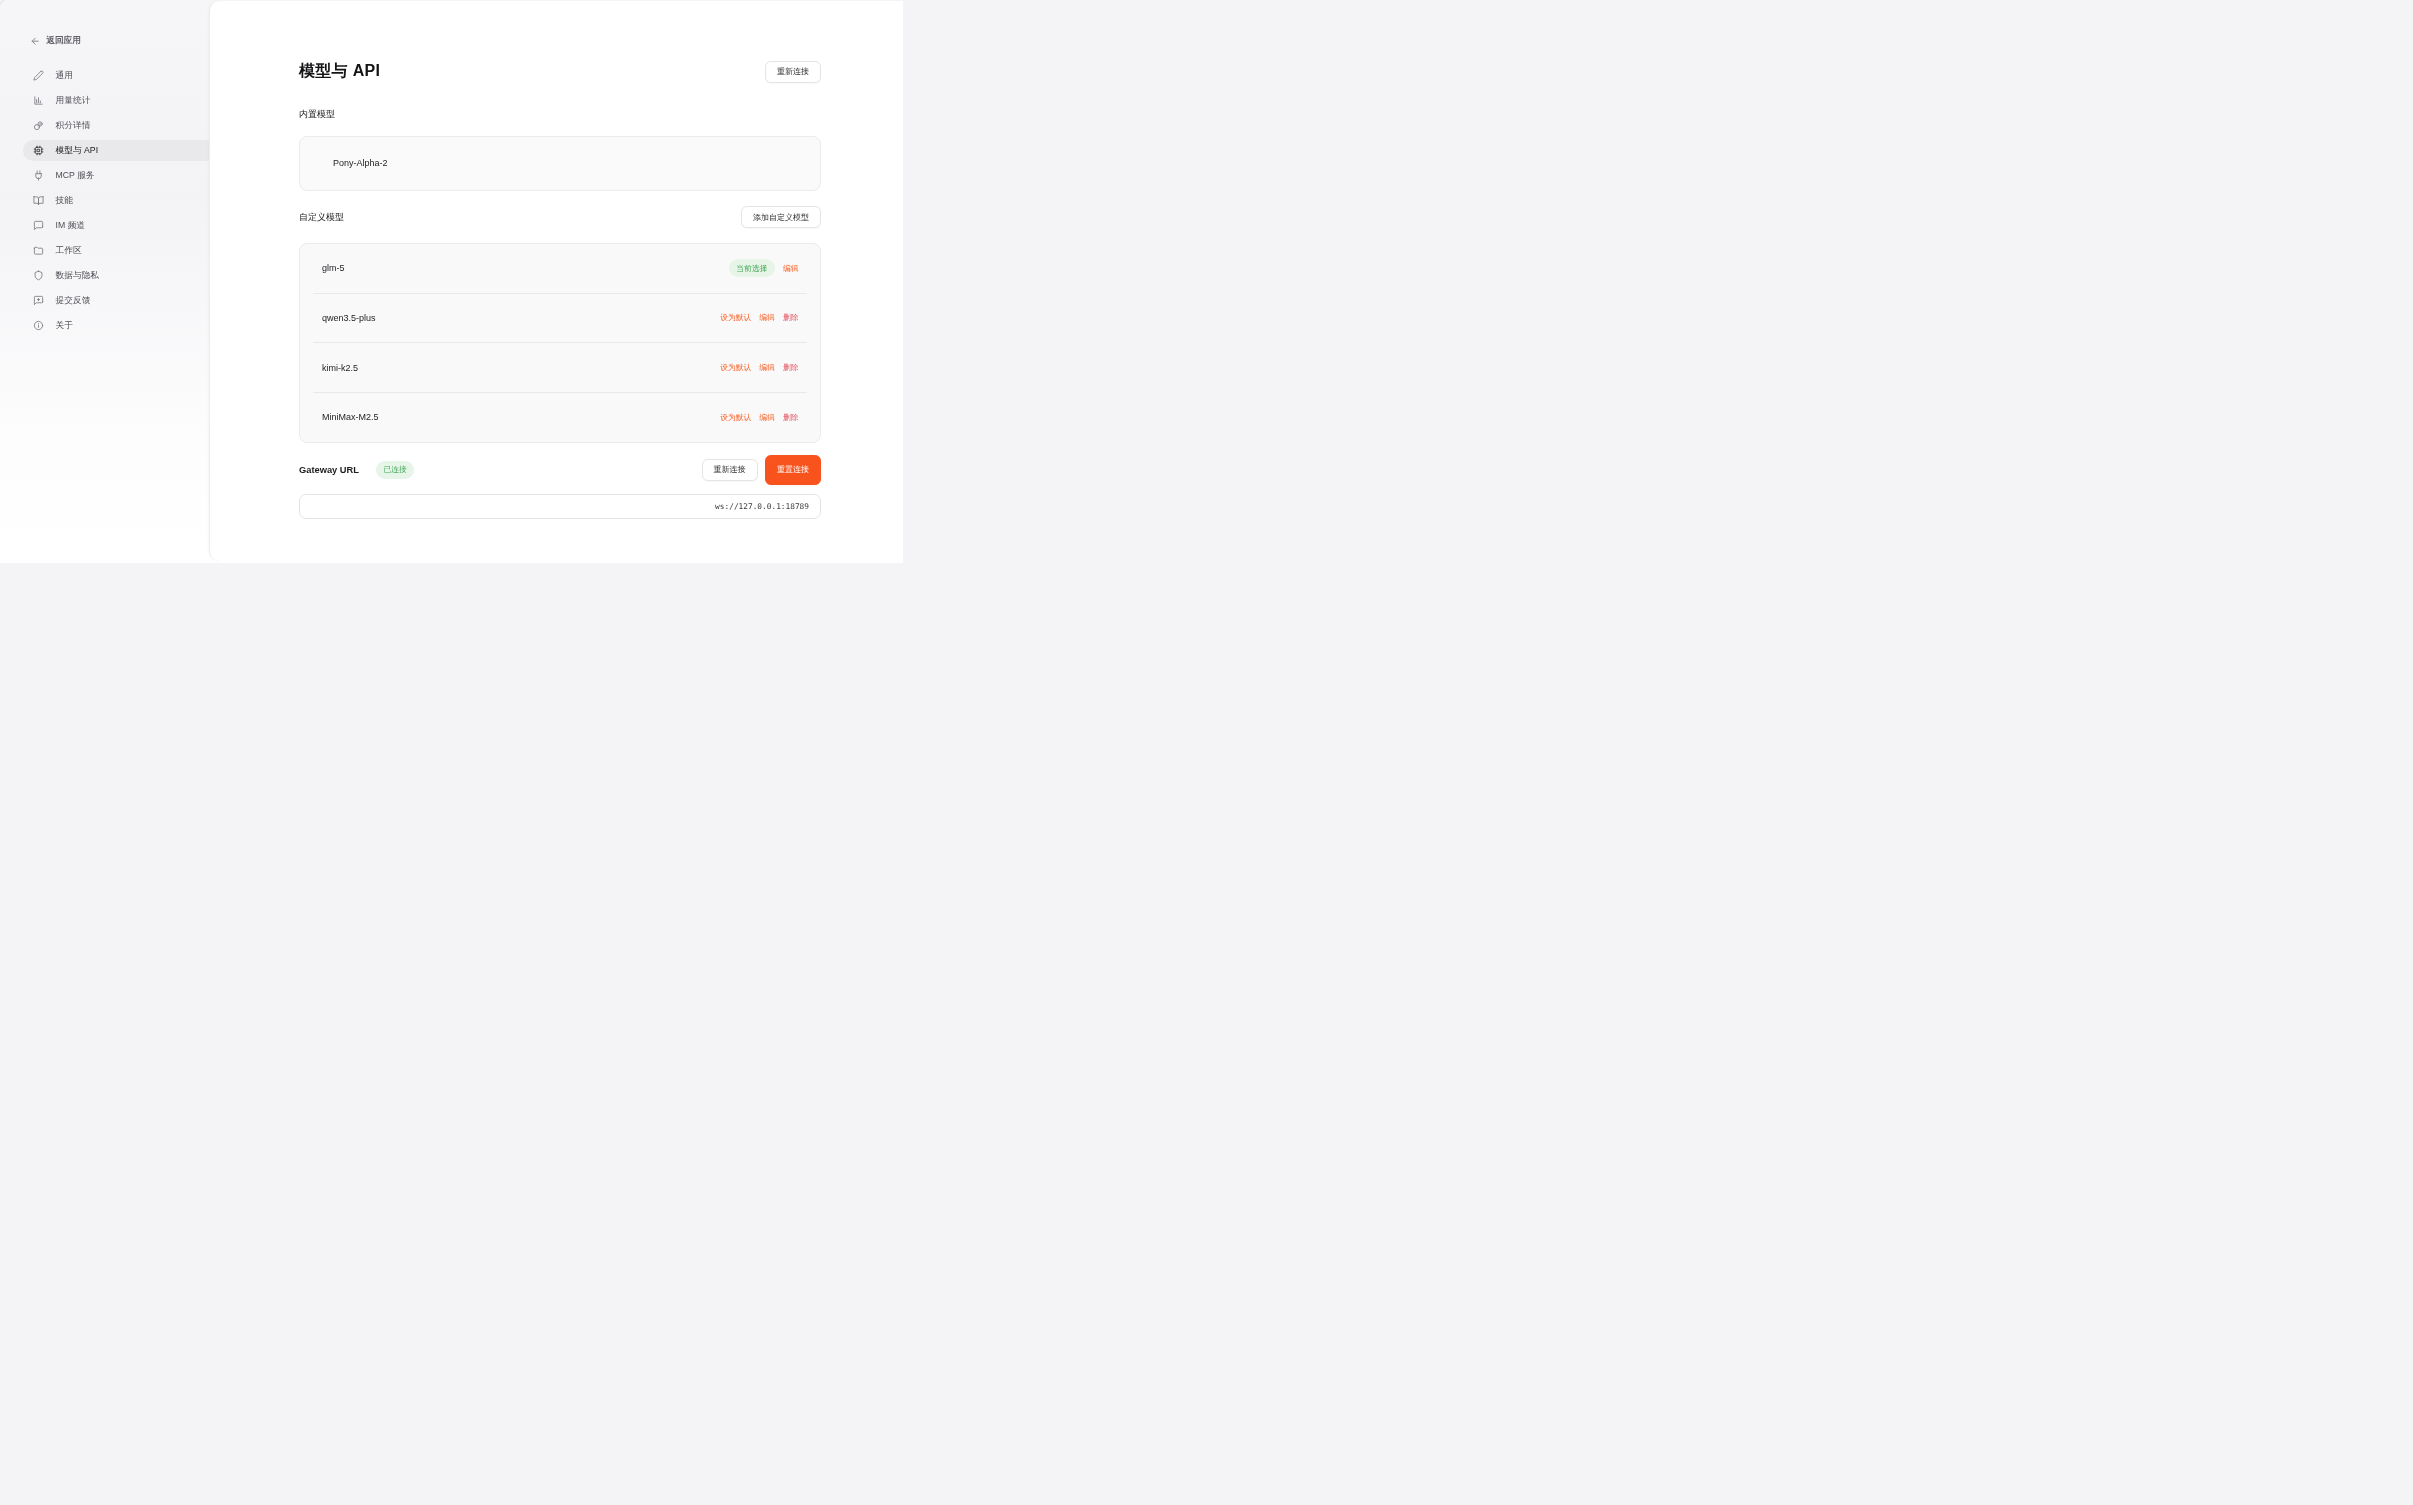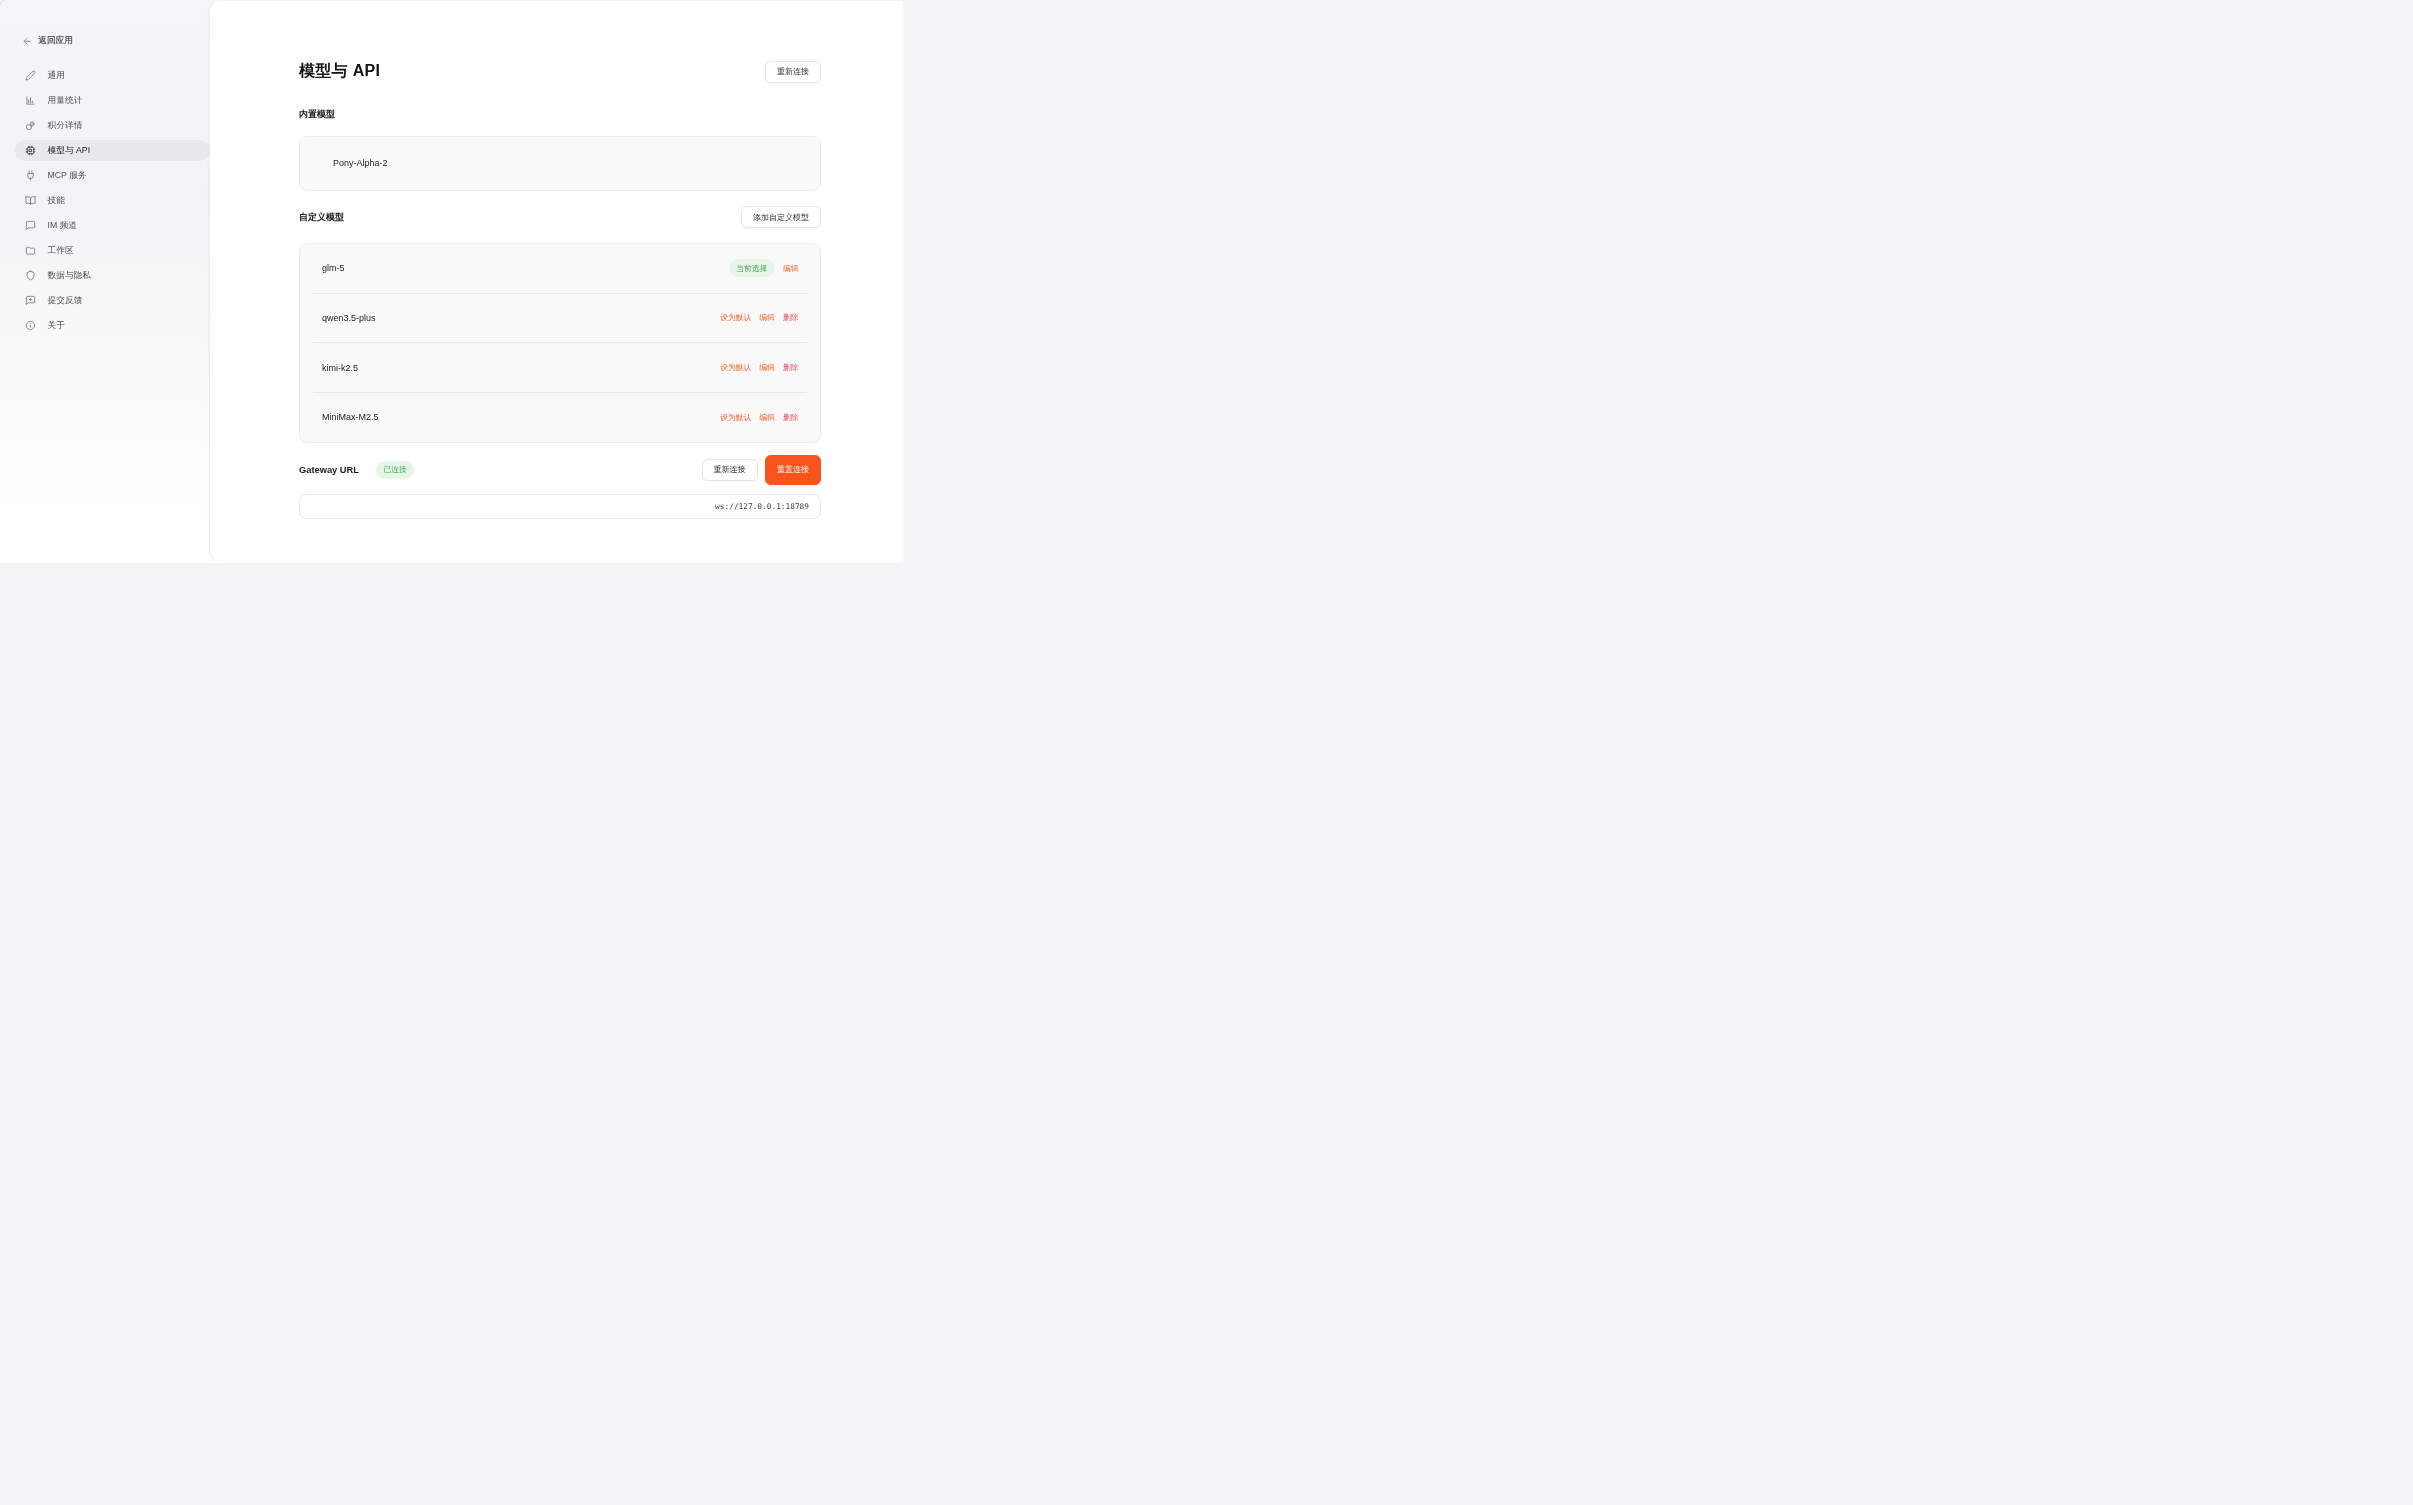--- a/index.html
+++ b/index.html
@@ -6,21 +6,21 @@
   html,body { background:#f4f4f6; font-family:"Liberation Sans","DejaVu Sans",sans-serif; }
   .app { position:relative; width:903px; height:563px; overflow:hidden;
          background:linear-gradient(180deg,#f6f6f8 0%,#f3f3f5 35%,#fdfdfe 80%,#ffffff 100%); }
 
   
   .corner-arc { position:absolute; left:-0.6px; top:-0.6px; width:15px; height:15px;
                 border-top-left-radius:8px; border-top:0.6px solid rgba(0,0,0,.07);
                 border-left:0.6px solid rgba(0,0,0,.07); }
 
   
-  .sidebar { position:absolute; left:8px; top:0; width:209px; height:100%; padding:35px 7px 0 7px;text-align:right; }
+  .sidebar { position:absolute; left:16px; top:0; width:209px; height:100%; padding:35px 7px 0 7px;text-align:right; }
   .back-row { display:flex; align-items:center; gap:5.8px; padding-left:7px; height:12.8px;
               color:#606168; font-size:8.7px; font-weight:600; cursor:pointer; }
   .back-row svg { color:#85858c; }
   .nav { margin-top:17px; }
   .nav-item { display:flex; align-items:center; gap:11px; height:21.5px; margin-bottom:3.5px;
               border-radius:11px; padding:0 7px 0 10px; color:#4c4d54; font-size:8.7px; cursor:pointer; }
   .nav-item .ic { display:flex; width:11.6px; height:11.6px; align-items:center; justify-content:center; color:#77787e; }
   .nav-item.selected { background:#e9e9eb; color:#19191c; font-weight:500; }
   .nav-item.selected .ic { color:#2b2b2e; }
 
@@ -31,21 +31,21 @@
   .content { padding:0 82px 0 89px; }
 
   .title-row { display:flex; align-items:center; justify-content:space-between; padding-top:60px; }
   .page-title { font-size:16px; font-weight:700; color:#141416; letter-spacing:0.3px; }
 
   .btn { display:inline-flex; align-items:center; justify-content:center; height:21.5px; padding:0 11px;
          background:#ffffff; border:0.6px solid #e5e5e8; border-radius:5.8px; font-size:8px; color:#2a2a2e;
          font-family:inherit; cursor:pointer; box-shadow:0 0.6px 1.2px rgba(0,0,0,.03); white-space:nowrap; }
   .btn-orange { background:#f9531d; border-color:#f9531d; color:#ffffff; font-weight:500; }
 
-  .section-label { font-size:9px; font-weight:700; color:#202023; }
+  .section-label { font-size:9px; font-weight:400; color:#202023; }
   .builtin-label { margin-top:25px; }
 
   .builtin-card { margin-top:15px; height:55px; background:#fafafa; border:0.6px solid #ececee;
                   border-radius:8px; display:flex; align-items:center; padding-left:33px; }
   .model-name { font-size:9px; color:#232326; }
 
   .custom-header { margin-top:15.7px; display:flex; align-items:center; justify-content:space-between; height:21.5px; }
 
   .custom-list { margin-top:15px; background:#f9f9fa; border:0.6px solid #ececee; border-radius:8px; overflow:hidden; }
   .model-row { height:49px; display:flex; align-items:center; justify-content:space-between;

